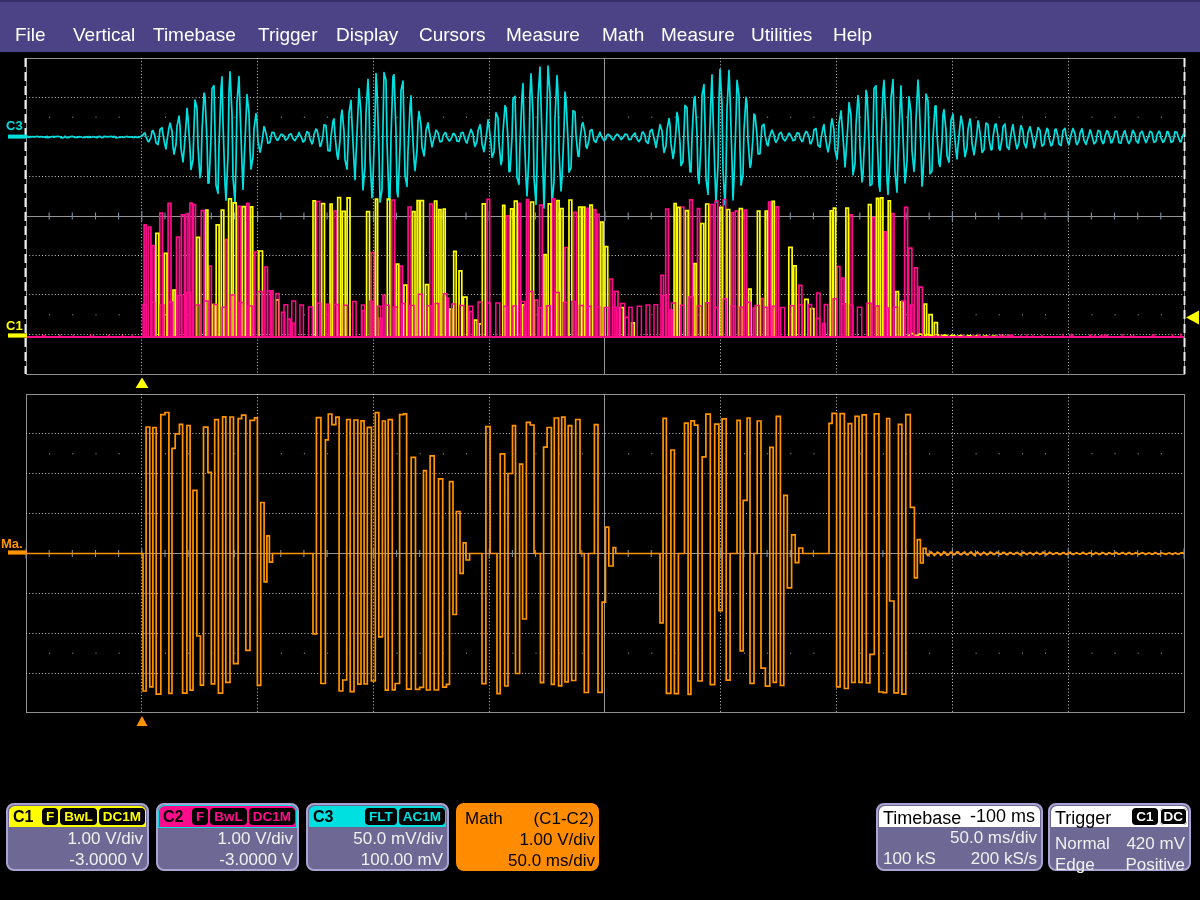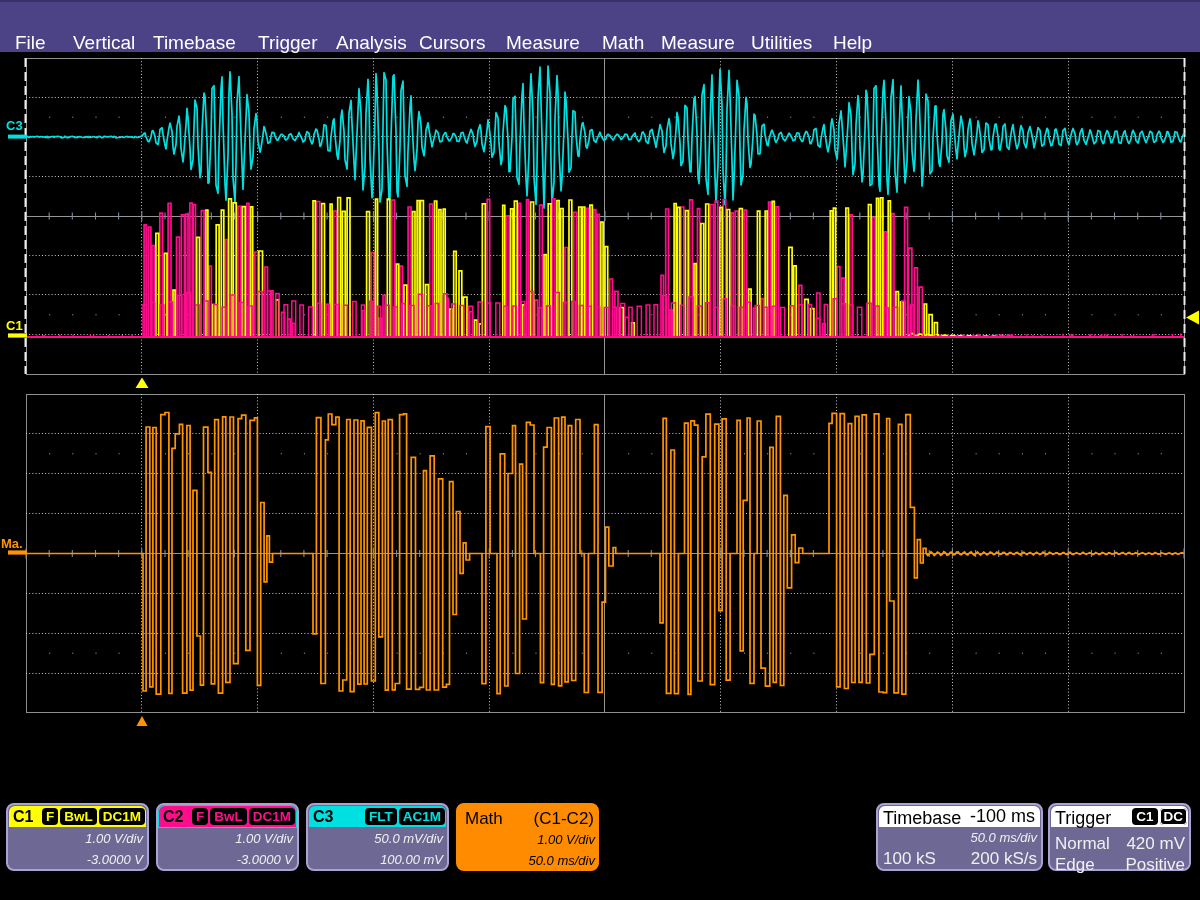--- a/index.html
+++ b/index.html
@@ -1,35 +1,35 @@
 <!DOCTYPE html>
 <html><head><meta charset="utf-8"><style>
 html,body{margin:0;padding:0;background:#000;width:1200px;height:900px;overflow:hidden;
 font-family:"Liberation Sans",sans-serif;}
 #menu{position:absolute;left:0;top:0;width:1200px;height:52px;background:#4c4386;
 border-top:2px solid #39306b;box-sizing:border-box;color:#fff;font-size:19px;line-height:49px;}
-.mi{position:absolute;top:16px;}
+.mi{position:absolute;top:8px;}
 .box{position:absolute;top:803px;height:68px;width:143px;background:#6d6894;
 border:2px solid #a9a3d2;border-radius:8px;box-sizing:border-box;}
 .hdr{position:absolute;left:1px;top:1px;right:1px;height:21px;border-radius:6px 6px 0 0;
 font-weight:bold;font-size:16px;color:#000;}
 .hname{position:absolute;left:4px;top:2px;}
 .badges{position:absolute;right:1px;top:1.5px;}
 .bdg{display:inline-block;background:#000;border-radius:4px;font-size:13.5px;font-weight:bold;
 padding:0 4px;margin-left:2px;line-height:17.5px;vertical-align:top;}
-.bl{text-align:right;color:#f0f0f0;font-size:13px;line-height:21px;padding-right:4px;font-style:italic;}
+.bl{text-align:right;color:#f0f0f0;font-size:17px;line-height:21px;padding-right:4px;}
 .row{position:relative;height:21px;font-size:17px;color:#f0f0f0;line-height:21px;}
 .rl{position:absolute;left:5px;}.rr{position:absolute;right:4px;}
 </style></head><body>
 <div id="menu">
     <span class="mi" style="left:15px">File</span>
     <span class="mi" style="left:73px">Vertical</span>
     <span class="mi" style="left:153px">Timebase</span>
     <span class="mi" style="left:258px">Trigger</span>
-    <span class="mi" style="left:336px">Analysis</span>
+    <span class="mi" style="left:336px">Display</span>
     <span class="mi" style="left:419px">Cursors</span>
     <span class="mi" style="left:506px">Measure</span>
     <span class="mi" style="left:602px">Math</span>
     <span class="mi" style="left:661px">Measure</span>
     <span class="mi" style="left:751px">Utilities</span>
     <span class="mi" style="left:833px">Help</span>
   </div>
 <svg width="1200" height="900" viewBox="0 0 1200 900" style="position:absolute;left:0;top:0">
 <rect x="26.5" y="58.5" width="1158.0" height="316.0" fill="none" stroke="#8f8f8f" stroke-width="1"></rect>
 <line x1="26" y1="97.5" x2="1184" y2="97.5" stroke="#c8c8c8" stroke-width="1" stroke-dasharray="1 2.2"></line>

